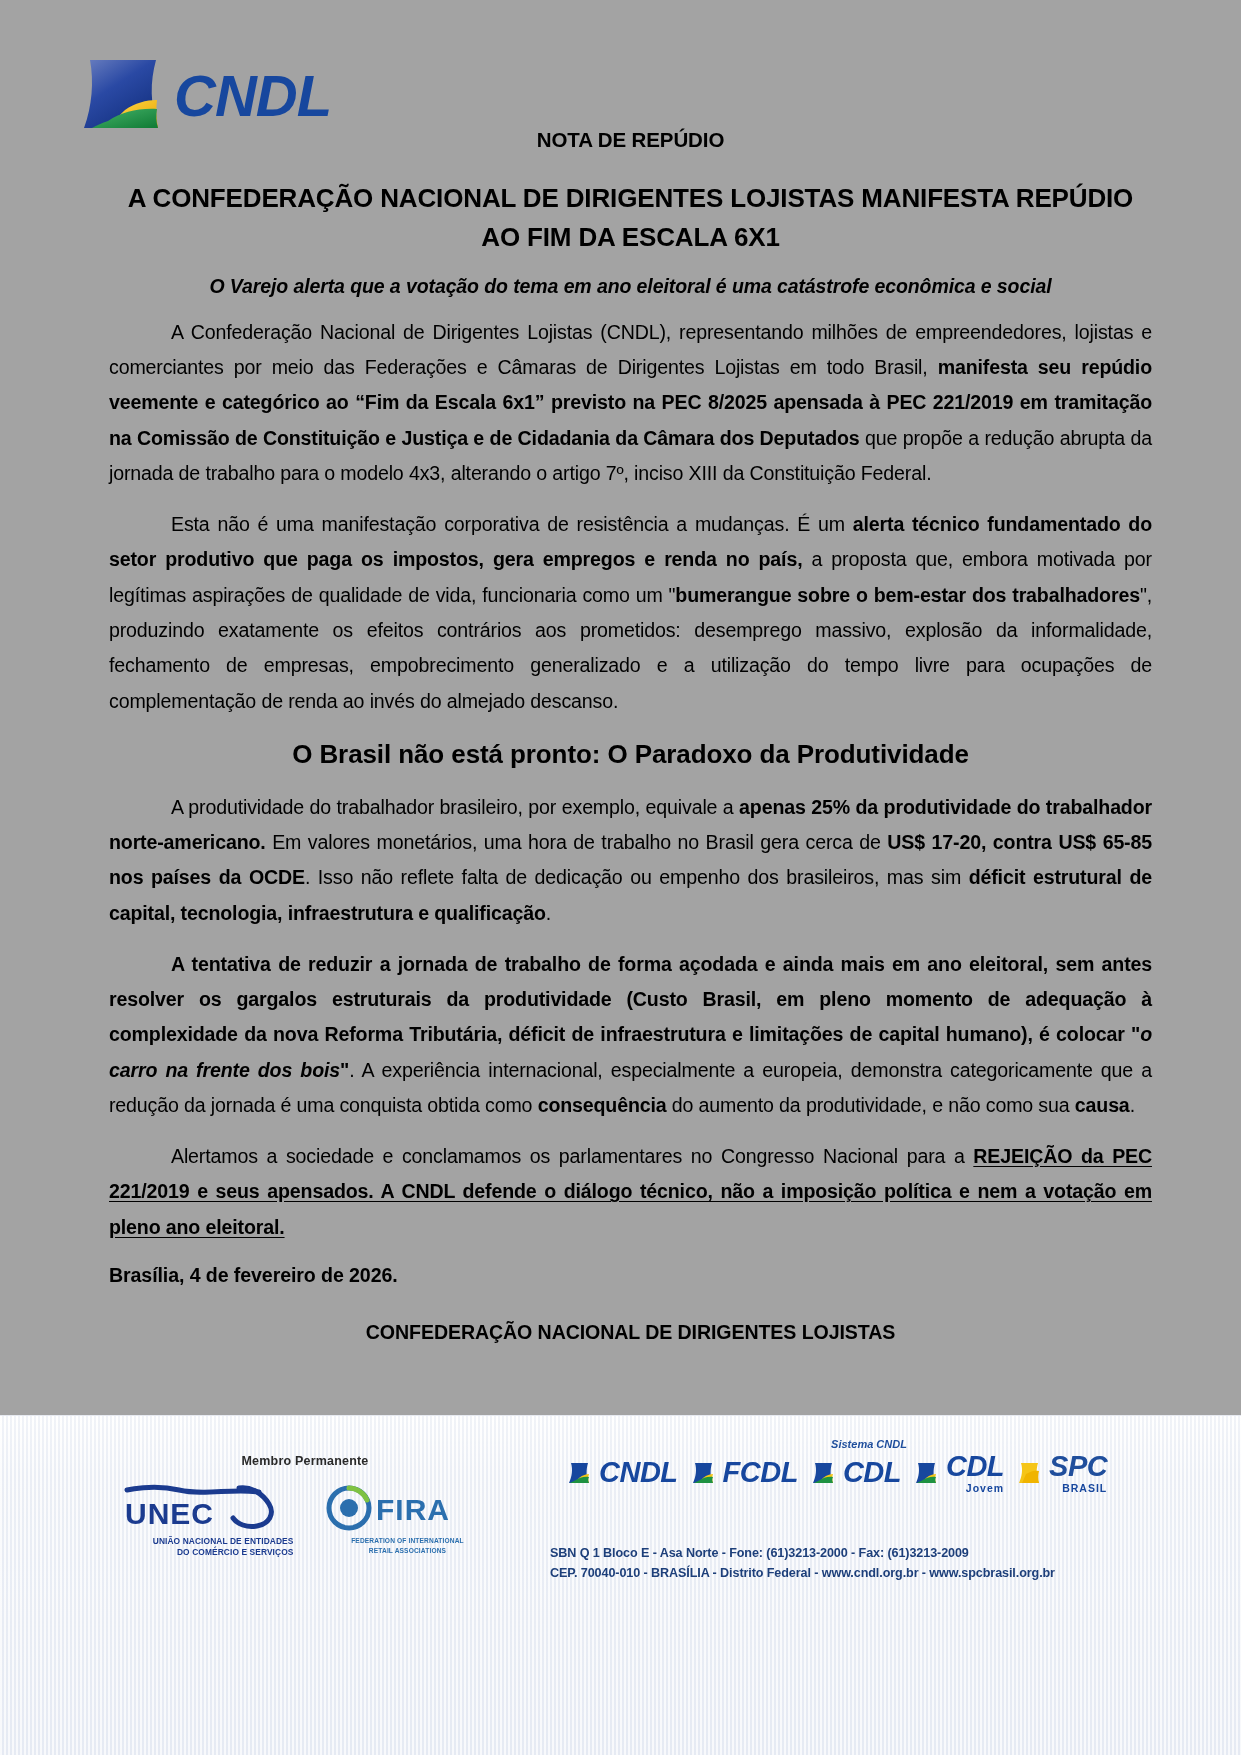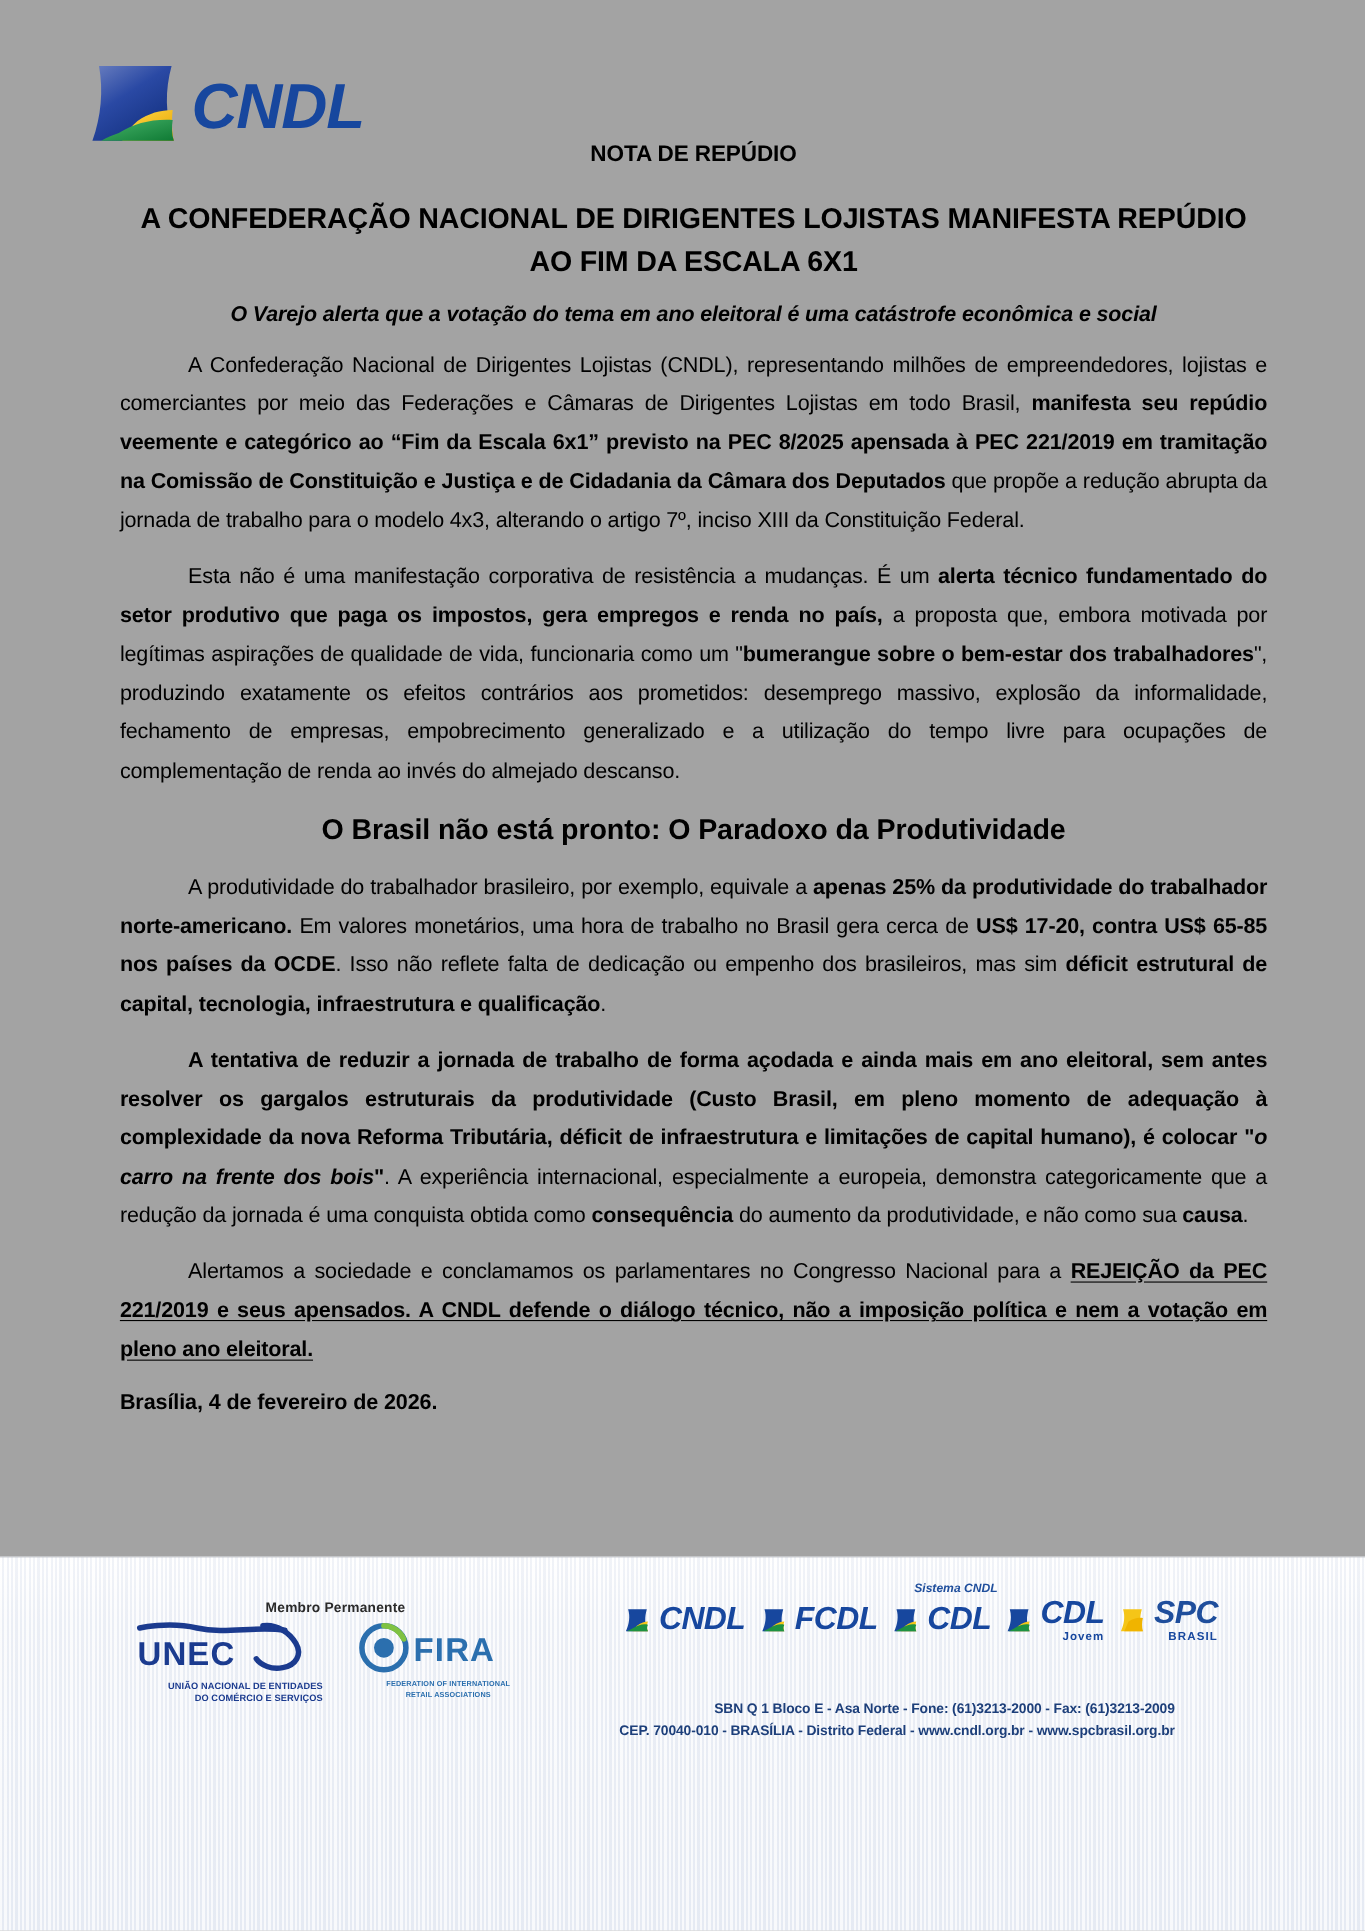--- a/index.html
+++ b/index.html
@@ -139,21 +139,21 @@
     left: 95px;
     top: 38px;
     width: 420px;
     text-align: center;
   }
   .membro-label {
     font-size: 12.5px;
     font-weight: bold;
     color: #2a2a2a;
     letter-spacing: .2px;
-    margin-bottom: 6px;
+    margin-bottom: 16px;
   }
   .footer-left-logos {
     display: flex;
     align-items: flex-start;
     justify-content: center;
     gap: 30px;
   }
 
   .unecs { width: 175px; text-align: right; }
   .unecs-sub1 {
@@ -208,24 +208,24 @@
     color: #17479e;
     letter-spacing: 1px;
     line-height: 1;
     margin-top: 2px;
   }
   .brand-stack { display: flex; flex-direction: column; align-items: flex-start; }
   .brand-stack .brand-sub { align-self: flex-end; }
 
   .footer-address {
     position: absolute;
-    left: 524px;
+    left: 550px;
     top: 128px;
-    width: 544px;
-    text-align: right;
+    width: 691px;
+    text-align: left;
     font-size: 12.6px;
     font-weight: bold;
     color: #1d3f7a;
     line-height: 1.55;
     letter-spacing: -0.1px;
   }
 </style>
 </head>
 <body>
 
@@ -291,20 +291,21 @@
     <div class="spacer-xs"></div>
 
     <p class="body"><span>Alertamos a sociedade e conclamamos os parlamentares no Congresso Nacional para a </span><b><u class="under">REJEIÇÃO da PEC 221/2019 e seus apensados. A CNDL defende o diálogo técnico, não a imposição política e nem a votação em pleno ano eleitoral.</u></b></p>
 
     <div class="spacer-xs"></div>
 
     <div class="closing-left">Brasília, 4 de fevereiro de 2026.</div>
 
     <div class="spacer-sm"></div>
 
+    <div class="closing-center">CONFEDERAÇÃO NACIONAL DE DIRIGENTES LOJISTAS</div>
 
   </div>
 
   <div class="footer">
     <div class="footer-hatch"></div>
 
     <div class="footer-left">
       <div class="membro-label">Membro Permanente</div>
       <div class="footer-left-logos">
 

